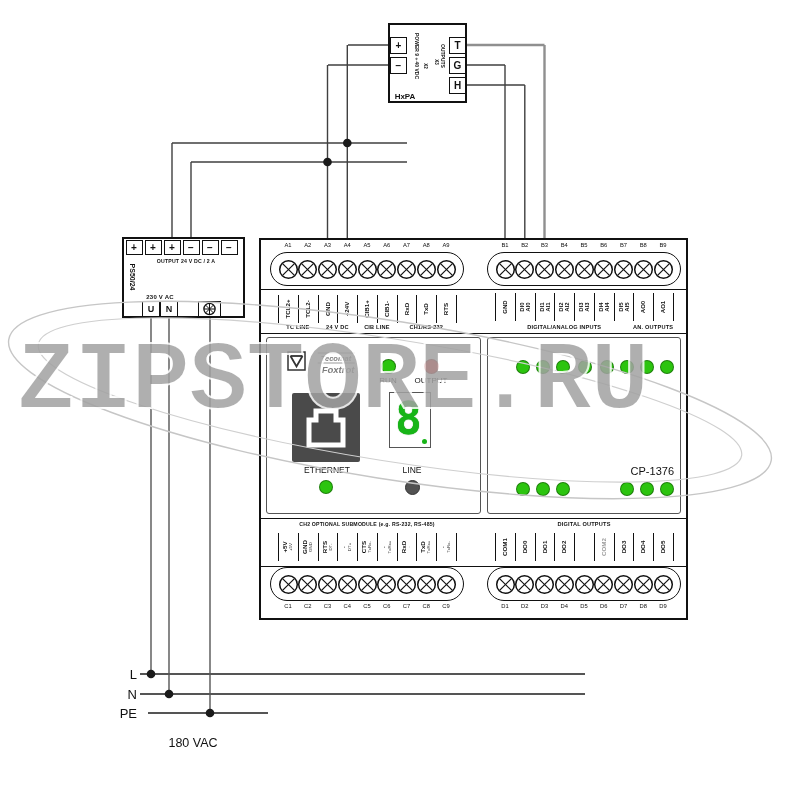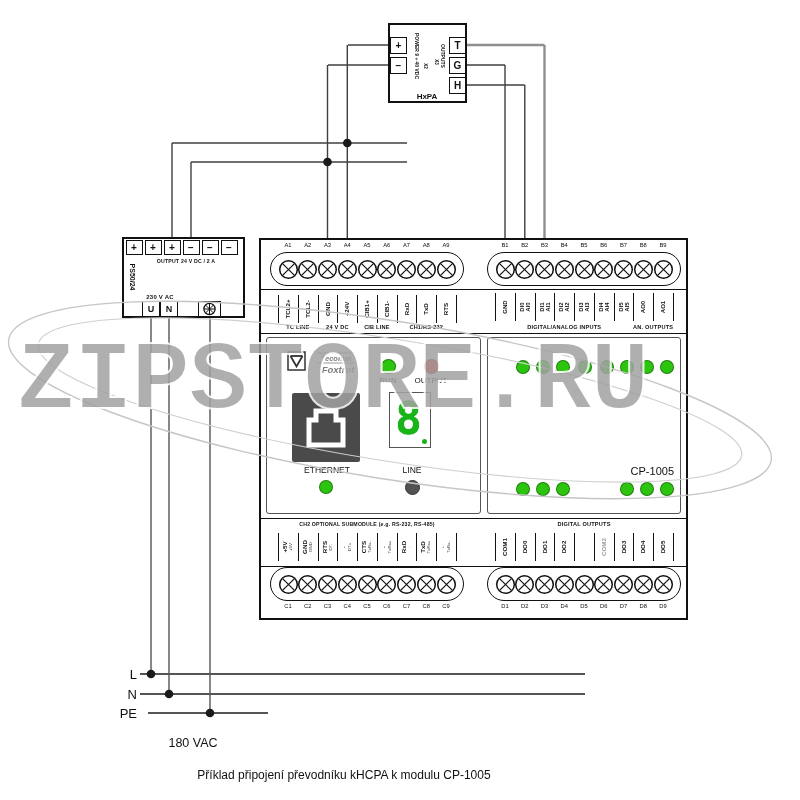--- a/index.html
+++ b/index.html
@@ -61,21 +61,21 @@
   <div class="abs box" style="left:388px;top:23px;width:79px;height:80px;z-index:2;"></div>
   <div class="abs sq" style="left:390px;top:36.5px;width:17px;height:17px;font-size:10px;z-index:3;">+</div>
   <div class="abs sq" style="left:390px;top:56.5px;width:17px;height:17px;font-size:10px;z-index:3;">−</div>
   <div class="abs sq" style="left:449px;top:36.5px;width:17px;height:17px;font-size:10px;z-index:3;">T</div>
   <div class="abs sq" style="left:449px;top:56.5px;width:17px;height:17px;font-size:10px;z-index:3;">G</div>
   <div class="abs sq" style="left:449px;top:76.5px;width:17px;height:17px;font-size:10px;z-index:3;">H</div>
   <div class="abs t rot90" style="left:417px;top:56px;font-size:5px;font-weight:bold;z-index:3;">POWER 9 ÷ 40 VDC</div>
   <div class="abs t rot90" style="left:425px;top:66px;font-size:4.5px;font-weight:bold;z-index:3;">X2</div>
   <div class="abs t rot90" style="left:436px;top:62px;font-size:4.5px;font-weight:bold;z-index:3;">X3</div>
   <div class="abs t rot90" style="left:443px;top:56px;font-size:5px;font-weight:bold;z-index:3;">OUTPUTS</div>
-  <div class="abs t c" style="left:427px;top:96px;font-size:8px;font-weight:bold;z-index:3;">HxPA</div>
+  <div class="abs t c" style="left:405px;top:96px;font-size:8px;font-weight:bold;z-index:3;">HxPA</div>
 
   <div class="abs box" style="left:122px;top:237px;width:123px;height:81px;z-index:2;"></div>
   <div class="abs sq" style="left:125.5px;top:240px;width:17px;height:15px;font-size:10px;z-index:3;">+</div>
   <div class="abs sq" style="left:144.5px;top:240px;width:17px;height:15px;font-size:10px;z-index:3;">+</div>
   <div class="abs sq" style="left:163.5px;top:240px;width:17px;height:15px;font-size:10px;z-index:3;">+</div>
   <div class="abs sq" style="left:182.5px;top:240px;width:17px;height:15px;font-size:10px;z-index:3;">−</div>
   <div class="abs sq" style="left:201.5px;top:240px;width:17px;height:15px;font-size:10px;z-index:3;">−</div>
   <div class="abs sq" style="left:220.5px;top:240px;width:17px;height:15px;font-size:10px;z-index:3;">−</div>
   <div class="abs t c hdr" style="left:186px;top:261px;font-size:5.2px;z-index:3;">OUTPUT 24 V DC / 2 A</div>
   <div class="abs t rot90" style="left:132px;top:277px;font-size:7px;font-weight:bold;z-index:3;">PS50/24</div>
@@ -127,31 +127,30 @@
 
   <div class="abs" style="left:389px;top:392px;width:42px;height:56px;border:1.3px solid #555;box-sizing:border-box;z-index:4;">
     <div class="abs t" style="left:50%;top:50%;transform:translate(-56%,-52%);font-family:'DejaVu Sans Mono',monospace;font-size:44px;font-weight:bold;color:#17b517;text-shadow:0 0 1px #0a8a0a;">8</div>
     <div class="abs" style="left:32px;top:46px;width:5px;height:5px;border-radius:50%;background:#17b517;"></div>
   </div>
 
   <div class="abs t c" style="left:327px;top:470px;font-size:8.5px;z-index:4;">ETHERNET</div>
   <div class="abs t c" style="left:412px;top:470px;font-size:8.5px;z-index:4;">LINE</div>
   <div class="abs" style="left:404.5px;top:479.5px;width:15px;height:15px;border-radius:50%;background:#525252;border:1px solid #333;box-sizing:border-box;z-index:4;"></div>
 
-  <div class="abs t" style="left:600px;top:471px;width:74px;text-align:right;transform:translateY(-50%);font-size:11px;z-index:4;">CP-1005</div>
+  <div class="abs t" style="left:600px;top:471px;width:74px;text-align:right;transform:translateY(-50%);font-size:11px;z-index:4;">CP-1376</div>
 
   <div class="abs t c hdr" style="left:367px;top:524px;font-size:5.2px;z-index:4;">CH2 OPTIONAL SUBMODULE (e.g. RS-232, RS-485)</div>
   <div class="abs t c hdr" style="left:584px;top:524px;font-size:5.6px;z-index:4;">DIGITAL OUTPUTS</div>
 
   <div class="abs t" style="left:110px;top:674px;width:27px;text-align:right;transform:translateY(-50%);font-size:13px;z-index:3;">L</div>
   <div class="abs t" style="left:110px;top:694px;width:27px;text-align:right;transform:translateY(-50%);font-size:13px;z-index:3;">N</div>
   <div class="abs t" style="left:104px;top:713px;width:33px;text-align:right;transform:translateY(-50%);font-size:13px;z-index:3;">PE</div>
   <div class="abs t c" style="left:193px;top:743px;font-size:12.5px;z-index:3;">180 VAC</div>
 
-  <div class="abs t c" style="left:344px;top:775px;font-size:12px;z-index:3;">Příklad připojení převodníku kHCPA k modulu CP-1005</div>
 
   <svg class="abs" width="800" height="800" style="left:0;top:0;z-index:5;pointer-events:none;">
     <ellipse cx="390" cy="400" rx="386" ry="79" fill="none" stroke="#c6c6c6" stroke-width="1.4" transform="rotate(9 390 400)"></ellipse>
     <ellipse cx="390" cy="400" rx="356" ry="61" fill="none" stroke="#cfcfcf" stroke-width="1.2" transform="rotate(9 390 400)"></ellipse>
   </svg>
   <div class="abs" style="left:0;top:333px;width:664px;text-align:center;font-family:Liberation Mono, monospace;font-weight:bold;font-size:99px;line-height:1;color:#a2a2a2;opacity:0.85;-webkit-text-stroke:2px #ffffff;letter-spacing:-2px;z-index:6;pointer-events:none;">ZIPSTORE.RU</div>
 
 <div class="abs t" style="left: 277.5px; top: 258.5px; width: 21px; height: 21px; z-index: 4;"><svg width="21" height="21">
         <circle cx="10.5" cy="10.5" r="8.8" fill="#fff" stroke="#111" stroke-width="1.5"></circle>
         <line x1="4.8" y1="4.8" x2="16.2" y2="16.2" stroke="#111" stroke-width="1.2"></line>

